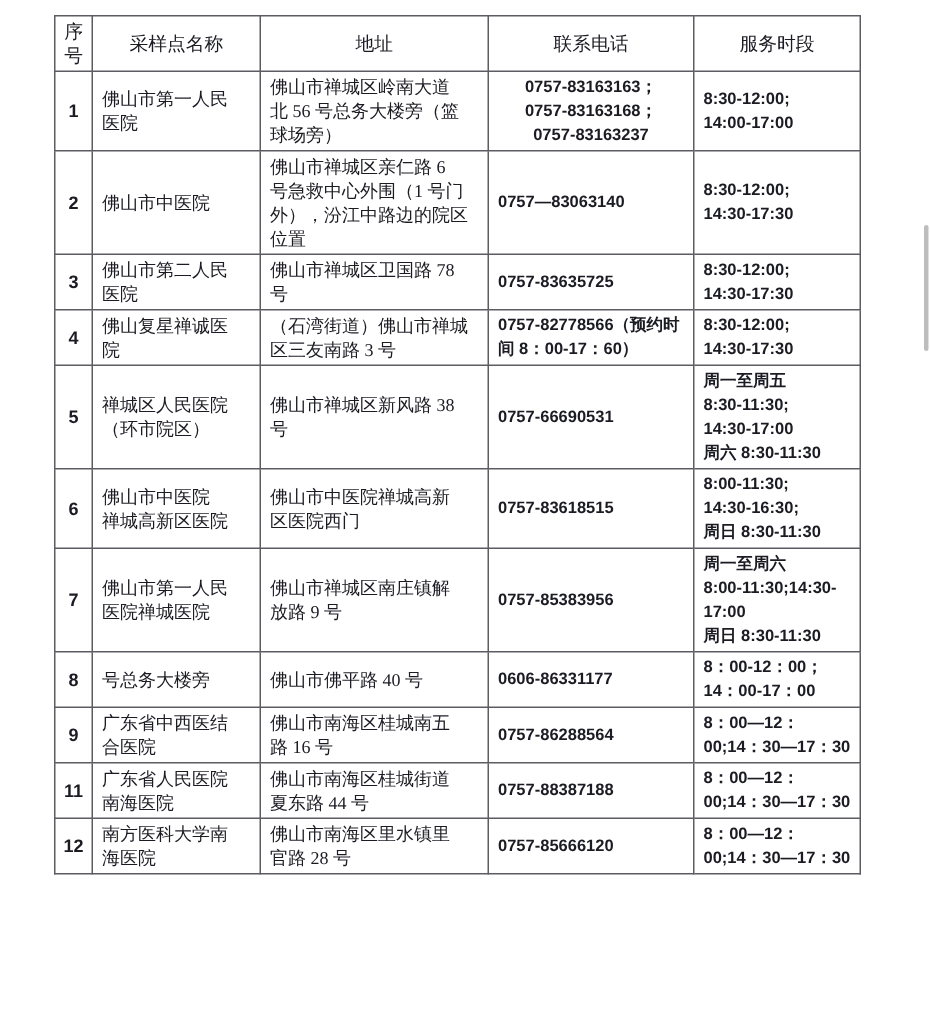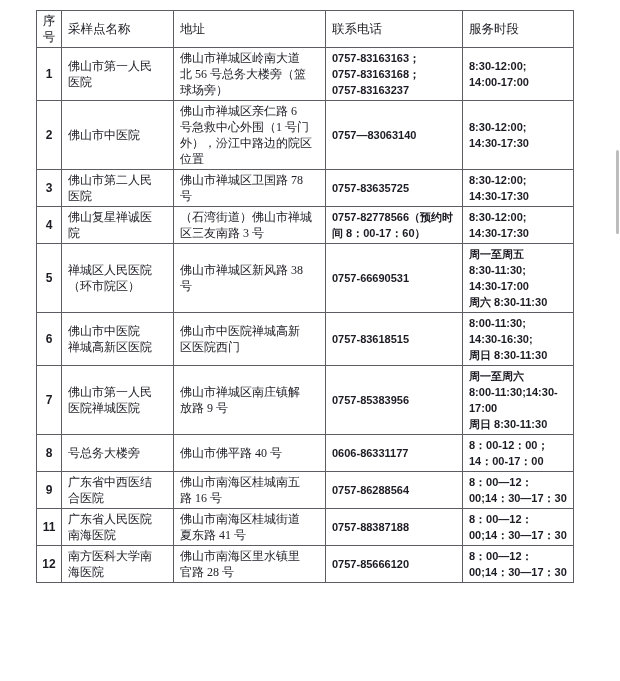--- a/index.html
+++ b/index.html
@@ -38,35 +38,35 @@
     border: 1px solid var(--border);
     padding: 2px 6px;
     vertical-align: middle;
     color: var(--text);
     font-size: 12px;
     line-height: 16px;
     font-weight: 400;
     white-space: pre-line;
     text-align: left;
   }
-  th { font-size: 12.5px; height: 34px; }
+  th { font-size: 12.5px; height: 34px; text-align: center; }
   th.col-index, td.col-index { text-align: center; padding: 2px 2px; }
   td.col-index {
     font-family: "Liberation Sans", "DejaVu Sans", sans-serif;
     font-weight: 700;
   }
   td.col-phone, td.col-hours {
     font-family: "Liberation Sans", "DejaVu Sans", sans-serif;
     font-weight: 700;
     font-size: 11px;
     line-height: 16px;
     word-break: normal;
   }
   td.col-name, td.col-address { word-break: break-all; }
-  .split-line { display: flex; justify-content: flex-start; align-items: baseline; }
+  .split-line { display: flex; justify-content: center; align-items: baseline; }
   .scrollbar-thumb {
     position: absolute;
     left: 616px; top: 150px;
     width: 3px; height: 84px;
     background: var(--thumb);
     border-radius: 2px;
   }
 </style>
 </head>
 <body>
@@ -182,21 +182,21 @@
           <td class="col-address">佛山市南海区桂城南五
 路 16 号</td>
           <td class="col-phone">0757-86288564</td>
           <td class="col-hours">8：00—12：00;14：30—17：30</td>
         </tr>
         <tr>
           <td class="col-index">11</td>
           <td class="col-name">广东省人民医院
 南海医院</td>
           <td class="col-address">佛山市南海区桂城街道
-夏东路 41 号</td>
+夏东路 44 号</td>
           <td class="col-phone">0757-88387188</td>
           <td class="col-hours">8：00—12：00;14：30—17：30</td>
         </tr>
         <tr>
           <td class="col-index">12</td>
           <td class="col-name">南方医科大学南
 海医院</td>
           <td class="col-address">佛山市南海区里水镇里
 官路 28 号</td>
           <td class="col-phone">0757-85666120</td>

